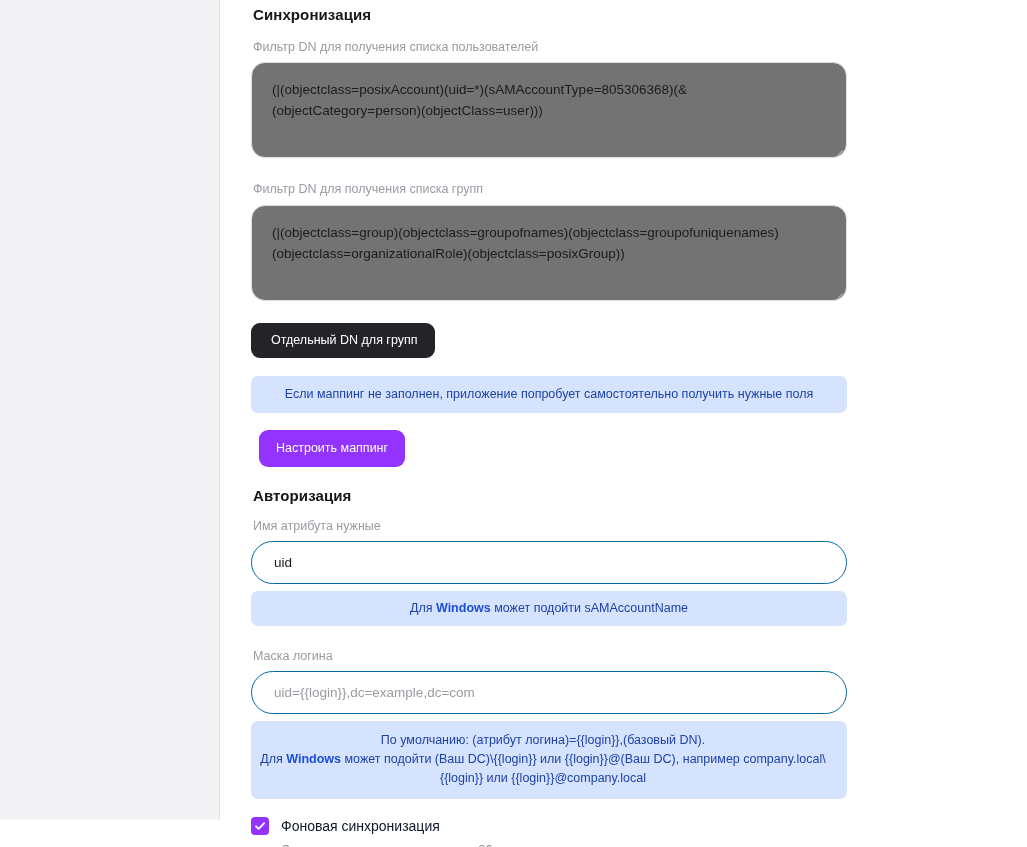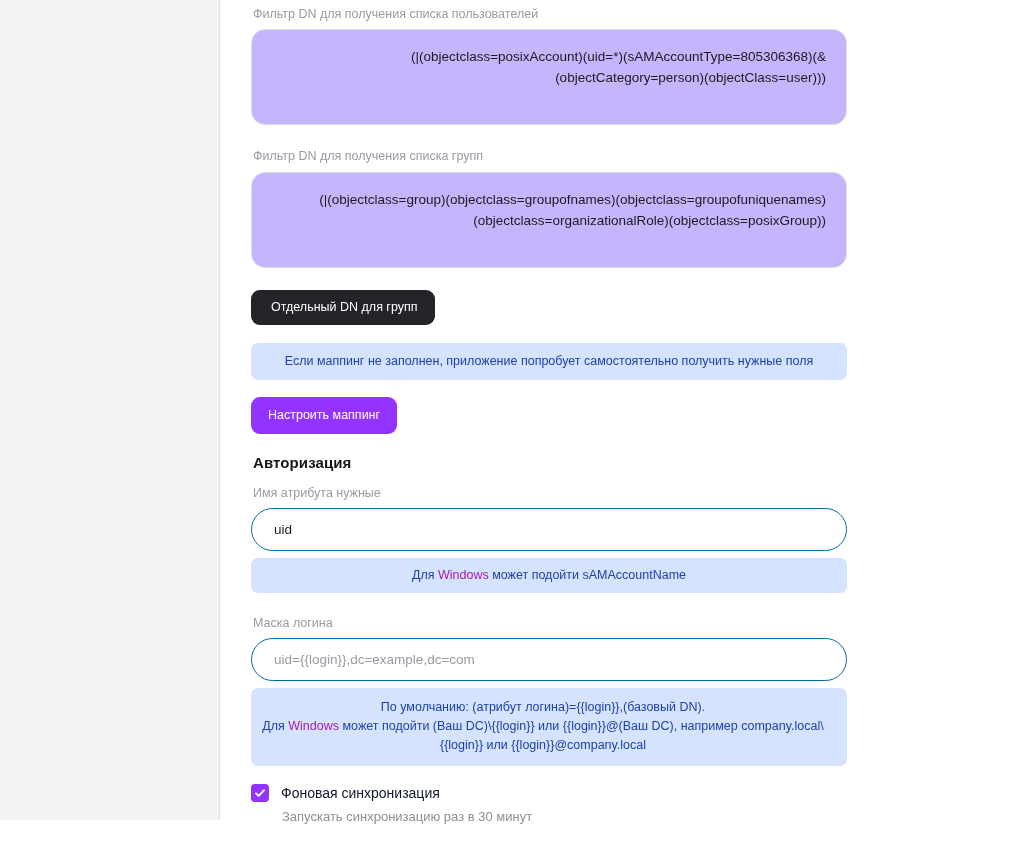--- a/index.html
+++ b/index.html
@@ -58,30 +58,29 @@
     color: #9a9aa2;
     margin: 0 0 7px 2px;
     line-height: 1.3;
   }
 
   
   .textarea-box {
     width: 596px;
     border: 1px solid #dedee2;
     border-radius: 14px;
-    background: #c4b5fd;
+    background: #737373;
     padding: 16px 20px 14px 20px;
     font-size: 13.5px;
     line-height: 21px;
     color: #1b1b20;
     position: relative;
     overflow: hidden;
     white-space: pre-wrap;
     word-break: break-word;
-    text-align: right;
   }
   .textarea-box.users { height: 96px; margin-bottom: 23px; }
   .textarea-box.groups { height: 96px; margin-bottom: 22px; }
 
   .resize-grip {
     position: absolute;
     right: 3px;
     bottom: 3px;
     width: 10px;
     height: 10px;
@@ -125,36 +124,37 @@
   .info-banner {
     width: 596px;
     background: #d6e3ff;
     color: #1d42a8;
     border-radius: 7px;
     font-size: 12.5px;
     line-height: 19px;
     padding: 9px 13px 9px 13px;
     text-align: center;
   }
-  .info-banner b { font-weight: normal; color: #a21caf; }
+  .info-banner b { font-weight: bold; color: #1d4ed8; }
   .info-banner.mapping { margin-bottom: 17px; }
   .info-banner.login-attr { margin-top: 7px; margin-bottom: 22px; padding: 8px 13px 8px 13px; }
   .info-banner.mask { margin-top: 7px; padding: 10px 13px 11px 1px; margin-bottom: 18px; }
 
   
   .btn-purple {
     display: inline-block;
     background: #9333ff;
     color: #ffffff;
     font-size: 12.5px;
     border: none;
     border-radius: 9px;
     padding: 11px 17px 12px 17px;
     cursor: pointer;
     font-family: inherit;
+    margin-left: 8px;
   }
 
   
   .text-input {
     width: 596px;
     height: 43px;
     border: 1px solid #0369a1;
     border-radius: 22px;
     background: #ffffff;
     padding: 0 22px;
@@ -200,20 +200,21 @@
 <body>
 
 <div class="page">
 
   <div class="sidebar-rail"></div>
 
   <div class="content">
     <div class="form-col">
 
       
+      <h2 class="section-title">Синхронизация</h2>
 
       <div class="field-label">Фильтр DN для получения списка пользователей</div>
 
       <div class="textarea-box users"><span>(|(objectclass=posixAccount)(uid=*)(sAMAccountType=805306368)(&amp;(objectCategory=person)(objectClass=user)))</span><span class="resize-grip"></span></div>
 
       <div class="field-label">Фильтр DN для получения списка групп</div>
 
       <div class="textarea-box groups"><span>(|(objectclass=group)(objectclass=groupofnames)(objectclass=groupofuniquenames)(objectclass=organizationalRole)(objectclass=posixGroup))</span><span class="resize-grip"></span></div>
 
       <button class="btn-dark">Отдельный DN для групп</button>

